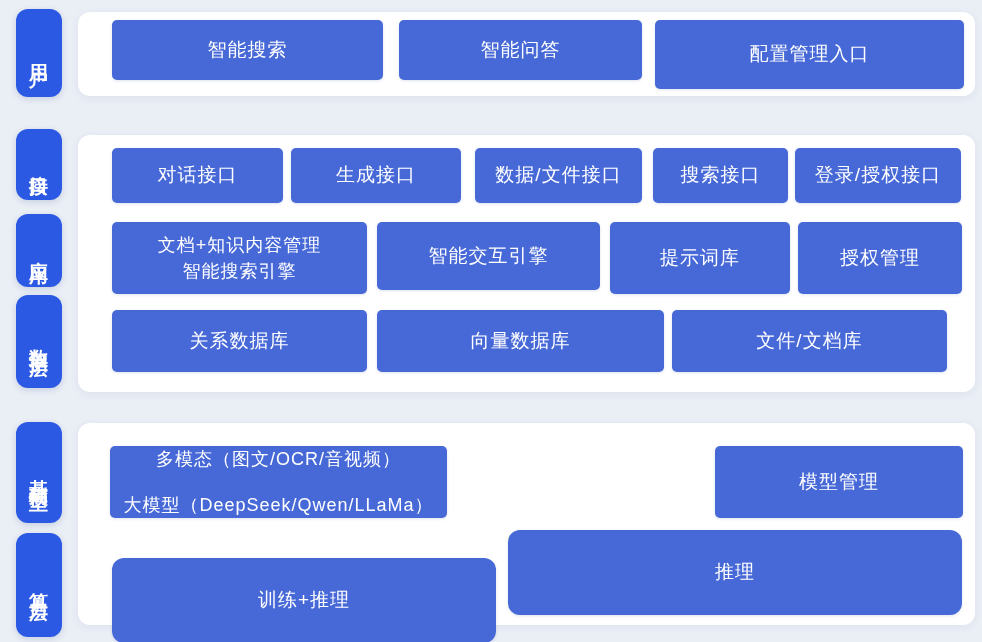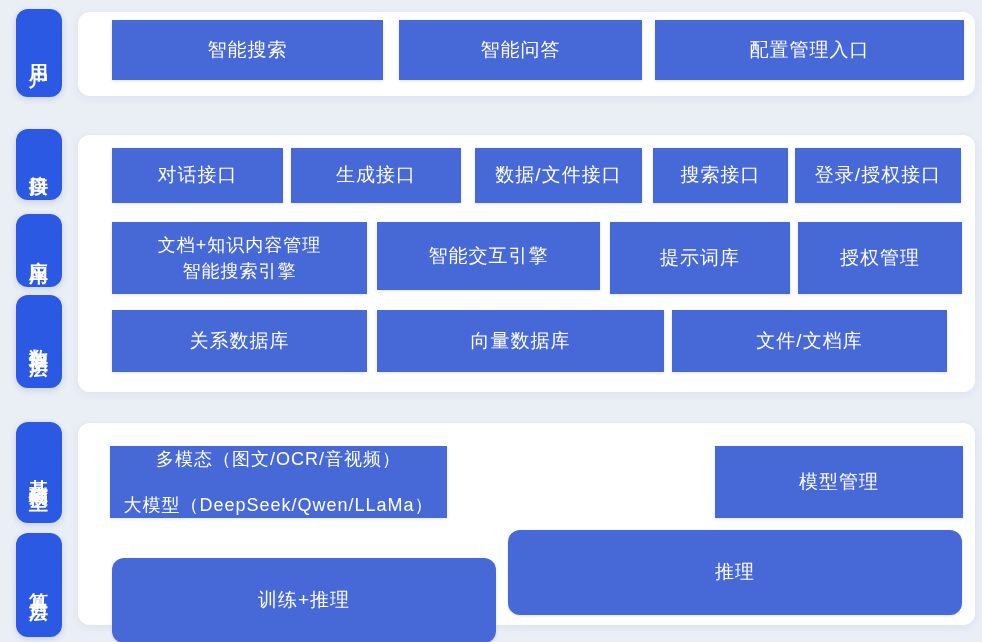--- a/index.html
+++ b/index.html
@@ -46,21 +46,21 @@
     writing-mode: vertical-rl;
     text-orientation: upright;
     font-size: 19px;
     font-weight: 700;
     line-height: 1;
     letter-spacing: 5px;
   }
   .box {
     position: absolute;
     background: var(--button);
-    border-radius: 0;
+    border-radius: 5px;
     color: var(--text);
     display: flex;
     flex-direction: column;
     align-items: center;
     justify-content: center;
     text-align: center;
     font-size: 19px;
     letter-spacing: 1px;
     line-height: 1.4;
     box-shadow: 0 1px 3px rgba(40, 70, 140, 0.15);
@@ -87,21 +87,21 @@
   <div class="pill" style="top:422px;height:101px;">
     <span>基础模型</span>
   </div>
   <div class="pill" style="top:533px;height:104px;">
     <span>算力层</span>
   </div>
 
   <div class="card" style="top:12px;height:84px;">
     <div class="box" style="left:34px;top:8px;width:271px;height:60px;">智能搜索</div>
     <div class="box" style="left:321px;top:8px;width:243px;height:60px;">智能问答</div>
-    <div class="box" style="left:577px;top:8px;width:309px;height:60px;">配置管理入口</div>
+    <div class="box" style="left:577px;top:8px;width:309px;height:69px;">配置管理入口</div>
   </div>
 
   <div class="card" style="top:135px;height:257px;">
 
     <div class="box" style="left:34px;top:13px;width:171px;height:55px;">对话接口</div>
     <div class="box" style="left:213px;top:13px;width:170px;height:55px;">生成接口</div>
     <div class="box" style="left:397px;top:13px;width:167px;height:55px;">数据/文件接口</div>
     <div class="box" style="left:717px;top:13px;width:166px;height:55px;">登录/授权接口</div>
     <div class="box" style="left:575px;top:13px;width:135px;height:55px;">搜索接口</div>
 

